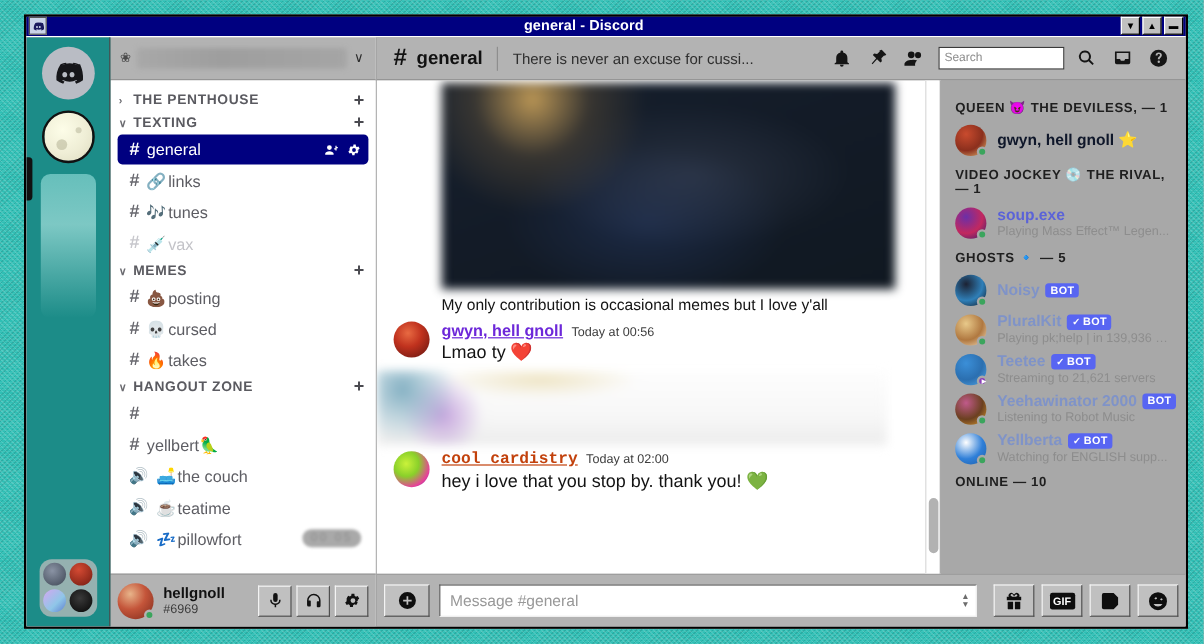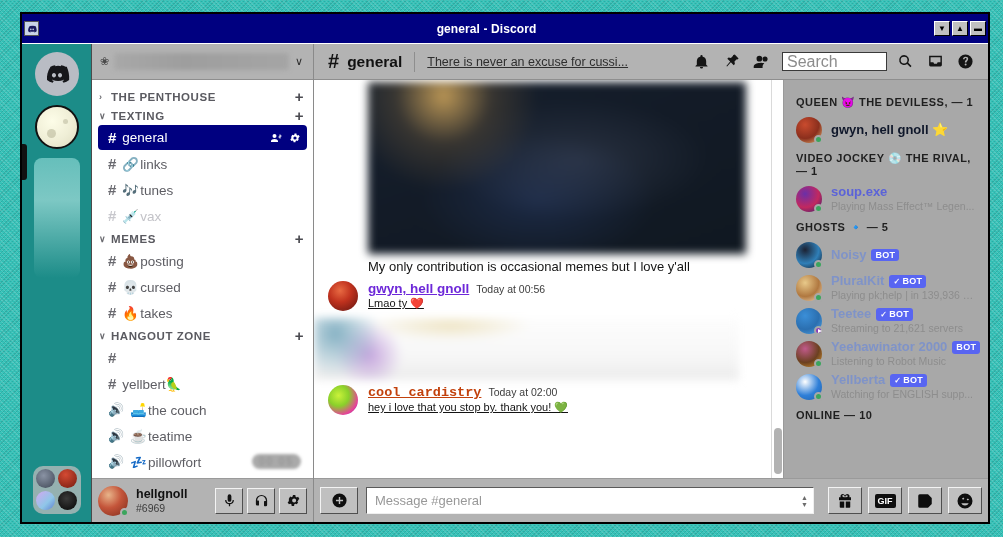--- a/index.html
+++ b/index.html
@@ -18,22 +18,22 @@
 
   
   #app-window {
     position: absolute; left: 20px; top: 12px;
     width: 970px; height: 512px;
     background: #c0c0c0;
     border: 2px solid #000;
     display: flex; flex-direction: column;
   }
   #titlebar {
-    height: 29px; background: #000080; color: #fff;
-    display: flex; align-items: center; padding: 0 2px;
+    height: 16px; background: #000080; color: #fff;
+    display: flex; padding: 0 2px;
     flex: none;
   }
   #titlebar .tb-icon {
     width: 15px; height: 15px; background: #c9d3e8;
     border: 1px solid #555; display: flex; align-items: center; justify-content: center;
     font-size: 9px; color: #1a1a5e; line-height: 1;
   }
   #titlebar .tb-title {
     flex: 1; text-align: center; font-size: 12px; font-weight: bold;
     letter-spacing: .1px;
@@ -163,31 +163,31 @@
   #chat-header {
     height: 36px; flex: none; background: #b3b3b3;
     display: flex; align-items: center; padding: 0 8px;
     border-bottom: 1px solid #8e8e8e; gap: 0;
   }
   #chat-header .ch-hash { font-size: 20px; font-weight: bold; color: #121212; margin: 0 8px 0 6px; }
   #chat-header .ch-name { font-size: 15.5px; font-weight: bold; color: #111; }
   #chat-header .divider { width: 1px; height: 20px; background: #8e8e8e; margin: 0 12px; }
   #chat-header .ch-topic {
     font-size: 12.5px; color: #2e2e2e; flex: 1;
-    white-space: nowrap; overflow: hidden; text-overflow: ellipsis; max-width: 215px; text-decoration: underline;
+    white-space: nowrap; overflow: hidden; text-overflow: ellipsis; max-width: 215px;
   }
   #chat-header .hdr-icons { display: flex; align-items: center; gap: 0; margin-left: auto; }
   .hdr-ico { width: 30px; display: flex; align-items: center; justify-content: center; }
   .hdr-ico svg { width: 17px; height: 17px; fill: #151515; }
   #search-box {
     width: 105px; height: 19px; background: #fff;
     border: 1px solid #3a3a3a; display: flex; align-items: center;
     padding: 0 4px; margin: 0 3px 0 6px;
   }
-  #search-box .sph { font-size: 16px; color: #8c8c8c; }
+  #search-box .sph { font-size: 10px; color: #8c8c8c; }
 
   #chat-body { flex: 1; display: flex; min-height: 0; }
   #messages {
     flex: 1; background: #fff; position: relative; overflow: hidden;
     border-right: 1px solid #9a9a9a; min-width: 0;
   }
   #msg-scroll { position: absolute; inset: 0 12px 0 0; padding: 0 0 6px 0; }
   .img-embed-dark {
     margin: 2px 0 0 54px; width: 378px; height: 172px;
     background:
@@ -201,21 +201,21 @@
     padding: 5px 16px 2px 54px; font-size: 13px; color: #141414;
   }
   .msg {
     display: flex; padding: 5px 16px 3px 14px; position: relative;
   }
   .msg .mavatar { width: 30px; height: 30px; border-radius: 50%; flex: none; margin-right: 10px; overflow: hidden; }
   .msg .mbody { flex: 1; min-width: 0; }
   .msg .mhead { display: flex; align-items: baseline; gap: 7px; }
   .msg .mauthor { font-size: 13.5px; font-weight: bold; text-decoration: underline; }
   .msg .mtime { font-size: 10.5px; color: #3d3d3d; }
-  .msg .mcontent { font-size: 11px; color: #131313; margin-top: 1px; text-decoration: underline; }
+  .msg .mcontent { font-size: 15px; color: #131313; margin-top: 1px; }
   .img-embed-light {
     margin: 4px 0 0 0; width: 425px; height: 62px;
     background:
       radial-gradient(circle at 5% 25%, rgba(90,150,175,.75) 0%, transparent 11%),
       radial-gradient(circle at 13% 60%, rgba(165,110,205,.6) 0%, transparent 9%),
       radial-gradient(ellipse at 32% 12%, rgba(225,205,140,.5) 0%, transparent 20%),
       linear-gradient(180deg,#fdfdfd 0%,#f7f7f7 60%,#ececec 100%);
     filter: blur(4px);
   }
   #msg-scrollbar {

